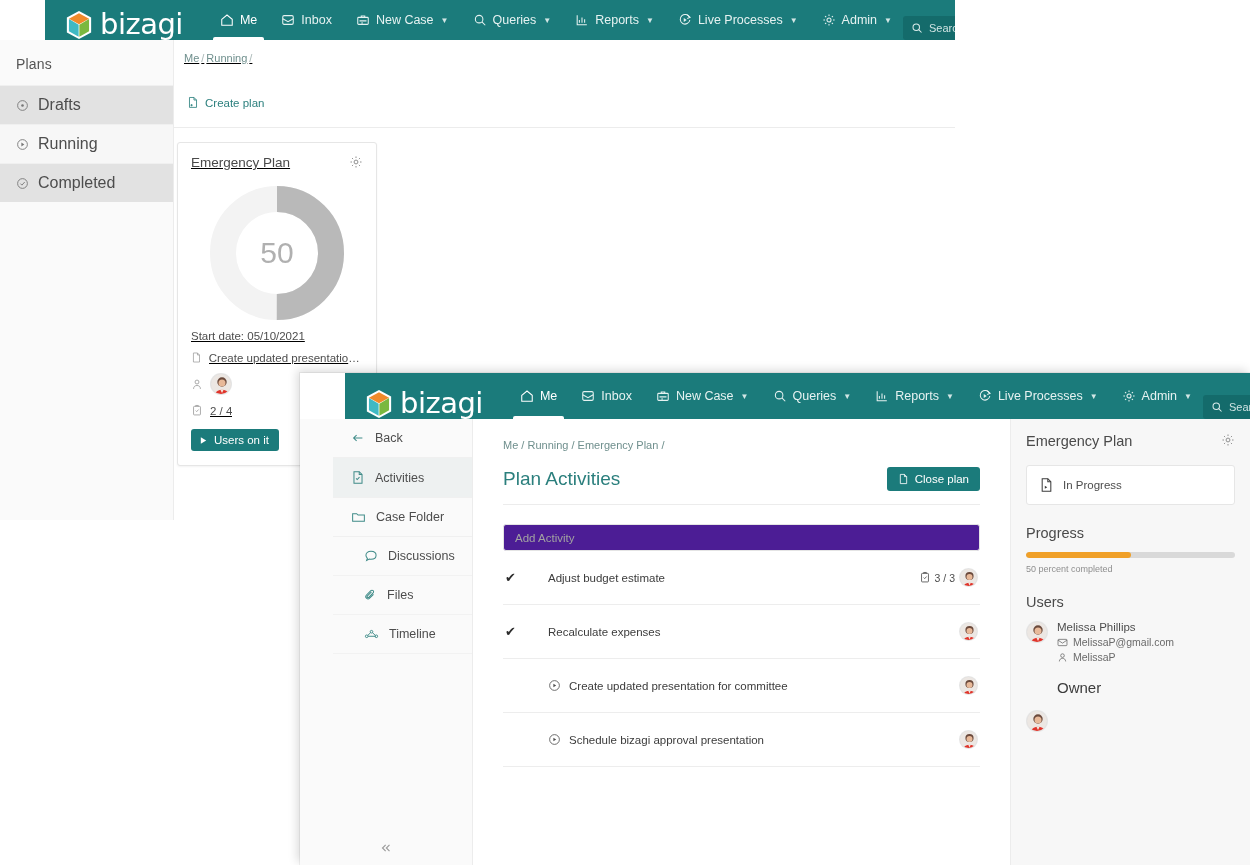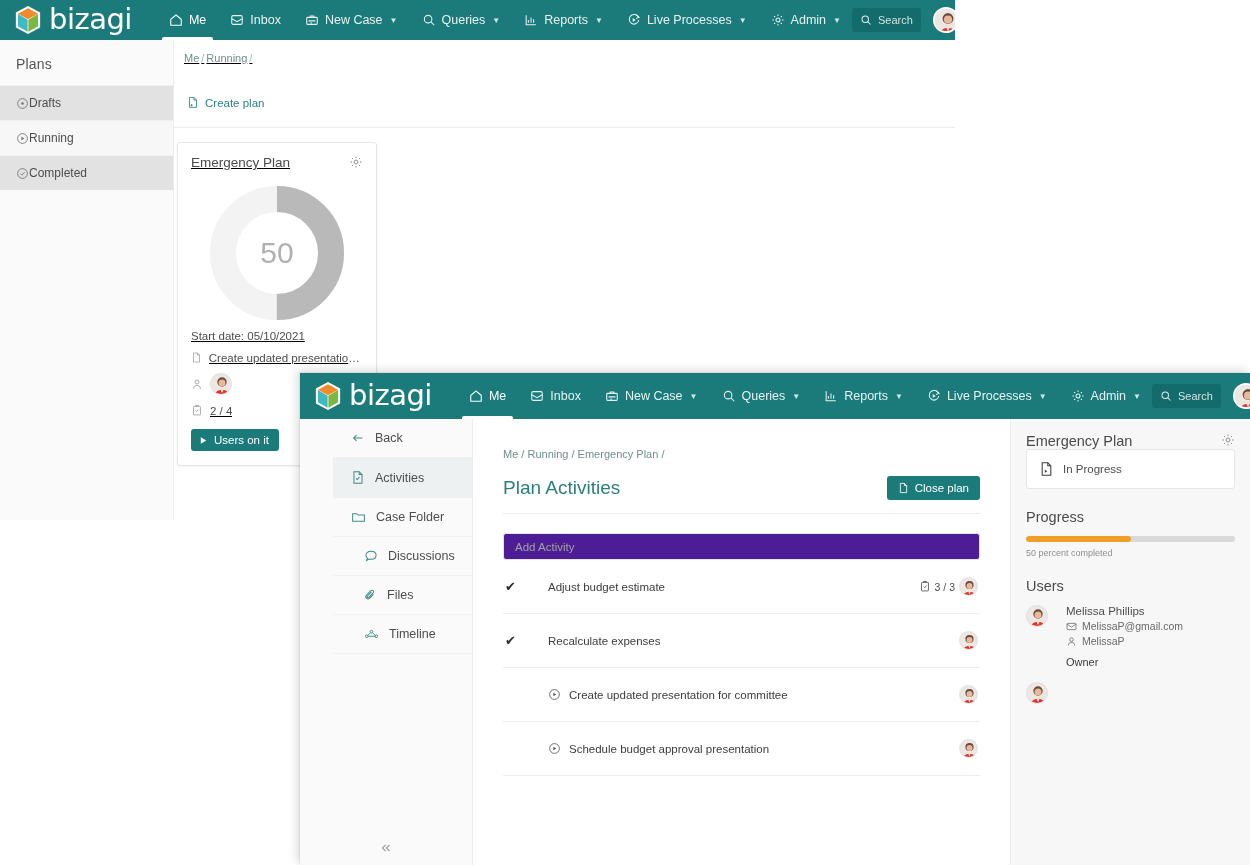--- a/index.html
+++ b/index.html
@@ -7,24 +7,25 @@
     width: 1250px; height: 865px;
     font-family: "Liberation Sans", sans-serif;
     background: #ffffff;
     overflow: hidden;
   }
   .root { position: relative; width: 1250px; height: 865px; background:#fff; }
 
   
   .navbar {
     background: #1b7b7b;
-    display: flex; align-items: center;
+    display: flex; align-items: flex-end;
     height: 100%;
-    padding: 0 12px 0 14px;
+    padding: 0 12px 0 20px;
     position: relative;
+    margin-left: 45px;
   }
   .logo { display:flex; align-items:center; gap:7px; flex: 0 0 auto; }
   .logo-cube { width: 28px; height: 30px; display:block; }
   .logo-word {
     color: #fff; font-size: 29px; letter-spacing: -0.5px;
     font-family: "DejaVu Sans", sans-serif; font-weight: 400;
     line-height: 1; position: relative; top: -1px;
   }
   .navitems { display:flex; align-items:center; height: 100%; margin-left: 26px; gap: 2px; }
   .navitem {
@@ -62,22 +63,22 @@
     position:absolute; left:0; top:0; width: 955px; height: 520px;
     background:#fff; overflow:hidden;
   }
   #win1 .navbar-wrap { height: 40px; }
   #win1 .body { display:flex; height: 480px; }
   .w1-sidebar { width: 174px; background:#fafafa; border-right:1px solid #ececec; flex:0 0 174px; }
   .w1-sidebar .sb-title {
     font-size: 14px; color:#555; padding: 16px 0 13px 16px; letter-spacing:.2px;
   }
   .sb-item {
-    display:flex; align-items:center; 
-    padding: 10px 0 10px 16px; font-size: 12px; color:#4d4d4d;
+    display:flex; align-items:center; gap:9px;
+    padding: 10px 0 10px 16px; font-size: 16px; color:#4d4d4d;
     border-top: 1px solid #f0f0f0; cursor: default;
   }
   .sb-item.shade { background:#e2e2e2; }
   .sb-item.light { background:#f7f7f7; }
 
   .w1-main { flex:1; background:#fff; padding: 0; position:relative;text-decoration:underline; }
   .crumb { font-size: 11px; color: #6f8f8d; padding: 12px 0 0 10px; }
   .crumb span { color:#6f8f8d; }
   .crumb .sep { color:#aab8b7; padding: 0 2px; }
   .createplan {
@@ -130,21 +131,21 @@
     border-bottom:1px solid #f0f0f0; cursor:default;
   }
   .w2-item.active { background:#eef1f1; }
   .w2-item.sub { padding-left: 31px; border-bottom:1px solid #f2f2f2; }
   .collapse-btn {
     position:absolute; bottom: 10px; left: 0; right: 0;
     display:flex; justify-content:center; color:#9a9a9a; font-size:14px;
     cursor:default;
   }
 
-  .w2-main { flex:1; background:#fff; position:relative; padding: 17px 22px; overflow:hidden; }
+  .w2-main { flex:1; background:#fff; position:relative; padding: 8px 22px; overflow:hidden; }
   .w2-crumb { font-size: 11px; color:#6f8f8d; padding: 12px 0 0 8px; }
   .ph-row {
     display:flex; align-items:center; justify-content:space-between;
     margin: 16px 8px 0 8px;
   }
   .ph-title { font-size: 19px; color:#2b7f7d; font-weight:400; }
   .closeplan {
     display:inline-flex; align-items:center; gap:6px;
     background:#1b7b7b; color:#fff; font-size:11.5px;
     padding: 6px 11px; border-radius:3px; cursor:default;
@@ -168,36 +169,36 @@
   .act-avatar { width: 19px; height: 19px; }
   .check { color:#2b2b2b; font-size: 13px; line-height: 1; width: 11px; }
 
   .w2-right {
     width: 240px; flex: 0 0 240px; background:#f7f7f7;
     border-left: 1px solid #ececec; padding: 14px 15px;
   }
   .rp-head { display:flex; align-items:flex-start; justify-content:space-between; }
   .rp-title { font-size: 14.5px; color:#4a4a4a; }
   .status-card {
-    background:#fff; border:1px solid #e6e6e6;
+    margin-top: 16px; background:#fff; border:1px solid #e6e6e6;
     border-radius:3px; padding: 11px 12px;
     display:flex; align-items:center; gap:9px;
     font-size: 11.5px; color:#4d4d4d;
   }
   .rp-sec { font-size: 14.5px; color:#4a4a4a; margin-top: 20px; }
   .progress-track {
     margin-top: 11px; height: 6px; border-radius:3px; background:#d9d9d9; overflow:hidden;
   }
   .progress-fill { height: 100%; background:#f0a028; border-radius:3px; }
   .progress-cap { font-size: 9px; color:#8f8f8f; margin-top: 6px; }
-  .user-row { display:flex; gap:18px; margin-top: 11px; }
+  .user-row { display:flex; gap:9px; margin-top: 11px; }
   .user-avatar { width: 22px; height: 22px; }
   .user-name { font-size: 11.5px; color:#4d4d4d; }
   .user-line { display:flex; align-items:center; gap:5px; font-size:10.5px; color:#6a6a6a; margin-top:3px; }
-  .user-role { font-size: 11px; color:#3c3c3c; margin-top: 9px; }
+  .user-role { font-size: 15px; color:#3c3c3c; margin-top: 16px; }
   .user-extra { margin-top: 14px; }
 </style>
 </head>
 <body>
 
 <div class="root">
 
   <div id="win1">
 
     <div class="navbar-wrap">
@@ -619,21 +620,21 @@
           </div>
         </div>
 
         <div class="act-row">
           <span class="check"></span>
           <div class="act-label">
             <svg width="13" height="13" viewBox="0 0 16 16" fill="none" stroke="#4d4d4d" stroke-width="1">
                 <circle cx="8" cy="8" r="6"></circle>
                 <path d="M6.6 5.7 10.1 8l-3.5 2.3z" fill="#4d4d4d" stroke="none"></path>
               </svg>
-            <span>Schedule budget approval presentation</span>
+            <span>Schedule bizagi approval presentation</span>
           </div>
           <div class="act-right">
             <span class="avatar act-avatar">
               <svg viewBox="0 0 19 19" width="19" height="19">
                 <rect width="19" height="19" fill="#ece7e3"></rect>
                 <circle cx="9.5" cy="7" r="4.1" fill="#6b4a3c"></circle>
                 <circle cx="9.5" cy="7.9" r="3" fill="#e8b999"></circle>
                 <path d="M2.6 19c1-3.7 3.7-5.3 6.9-5.3s5.9 1.6 6.9 5.3z" fill="#e0342b"></path>
                 <path d="M8 13.3h3l-1.5 3.1z" fill="#f4e6dc"></path>
               </svg>

